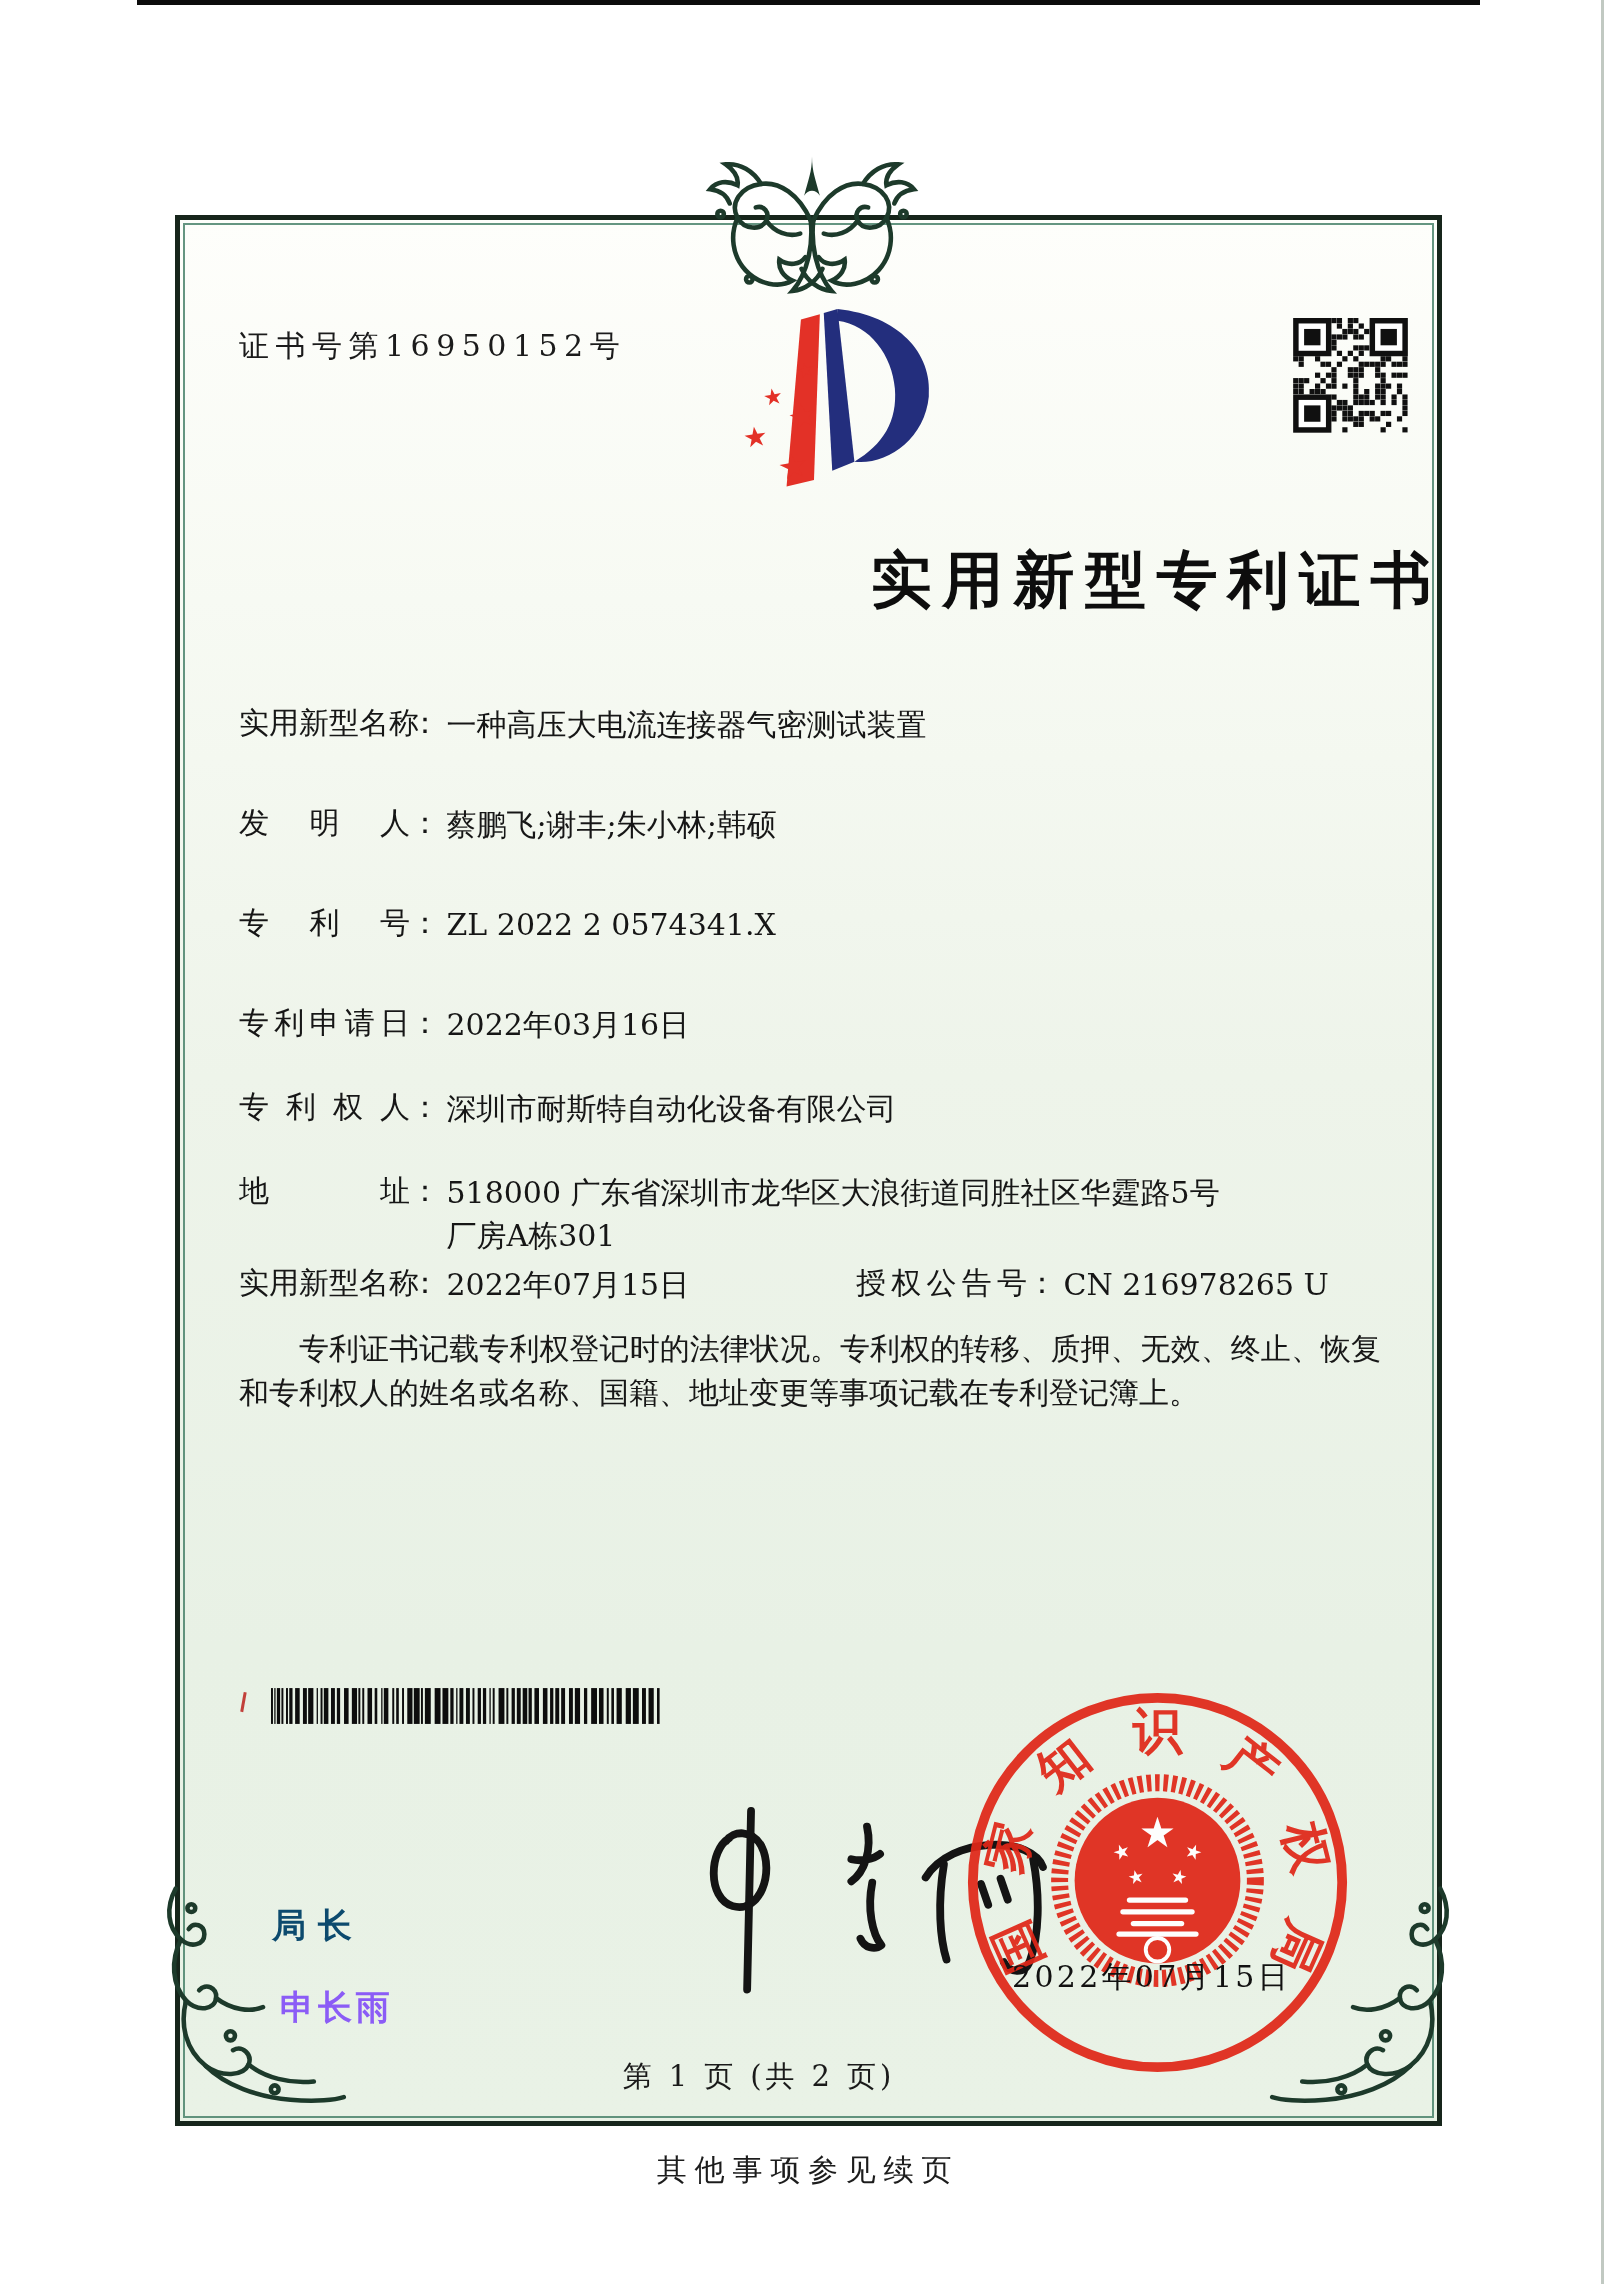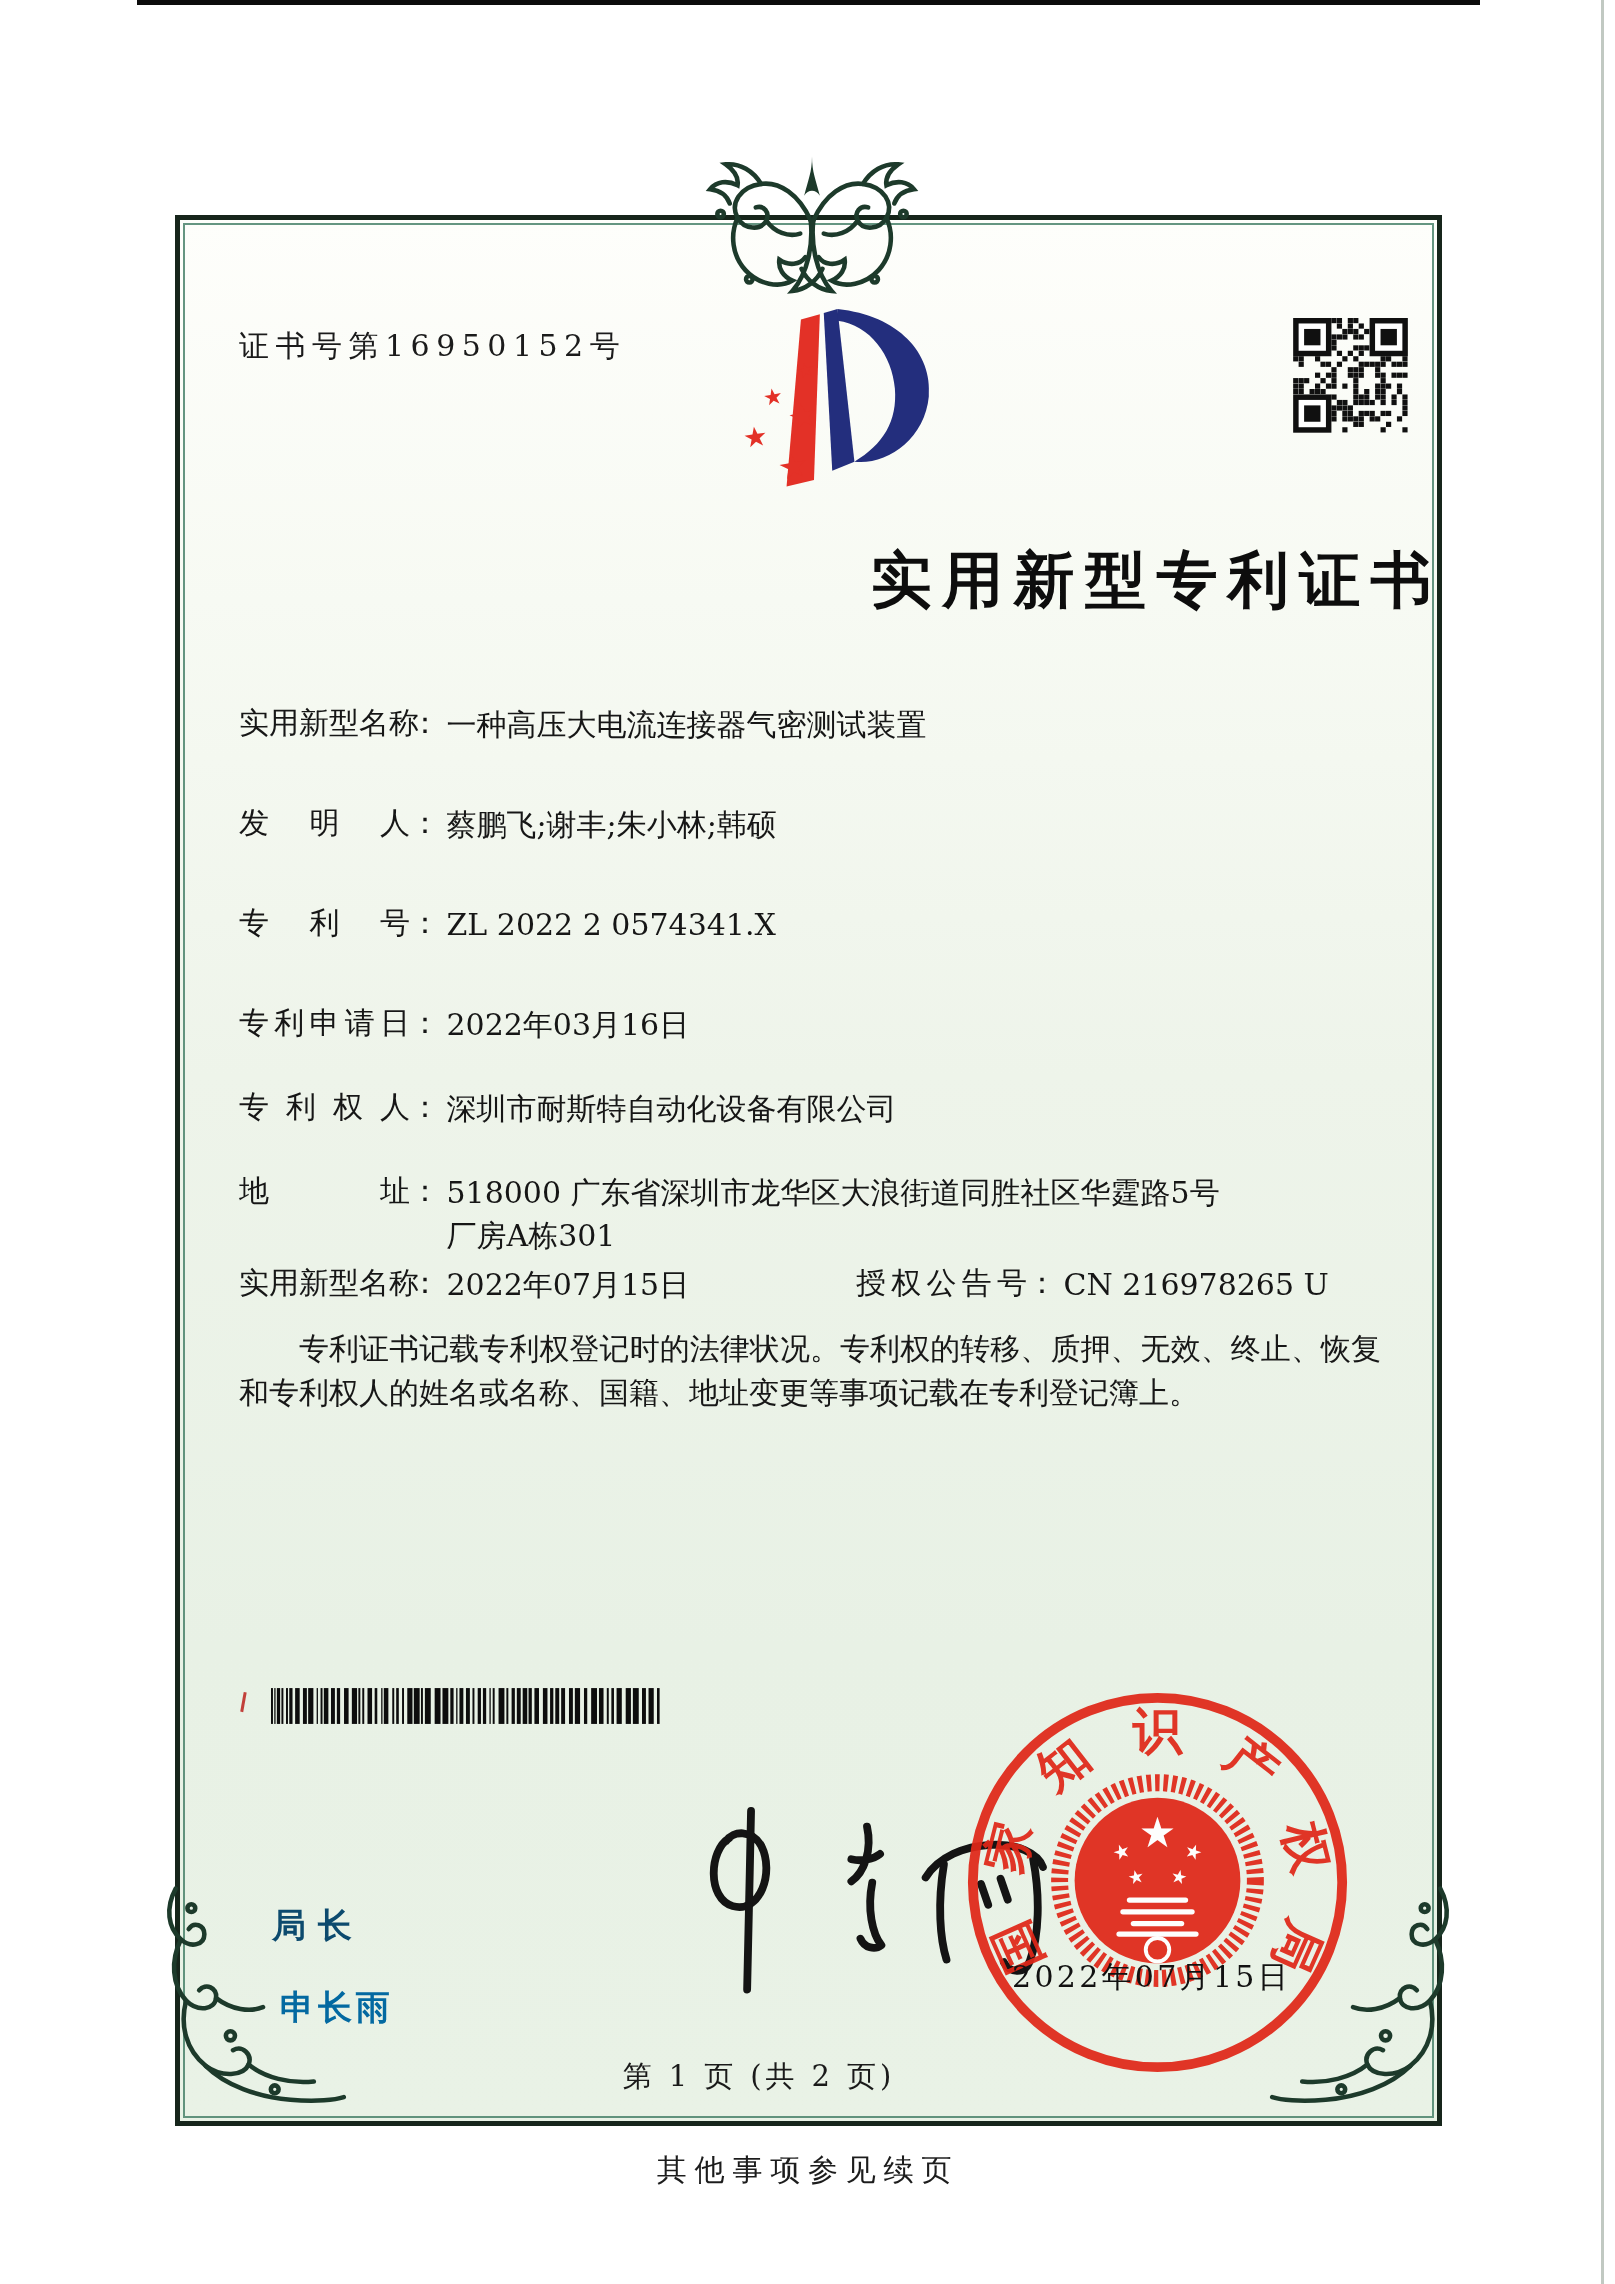--- a/index.html
+++ b/index.html
@@ -36,21 +36,21 @@
   .paras{left:239px;top:1327px;width:1142px;font-size:30px;line-height:44px;text-align:justify;color:#171717;}
   .paras p{margin:0 0 5.2px 0;text-indent:60px;}
   
   .barcode{left:271px;top:1688px;width:401px;height:36px;}
   .barcode svg rect{fill:#0d0d0d;}
   .red-tick{left:242px;top:1692px;width:2.6px;height:19.6px;background:#c2403a;transform:rotate(10deg);}
   
   .signer-title{left:272px;top:1903px;font-size:34px;font-weight:700;letter-spacing:11.7px;
                 font-family:"DejaVu Sans","Liberation Sans",sans-serif;color:#0c4a6e;}
   .signer-name{left:280px;top:1985px;font-size:34px;font-weight:700;letter-spacing:3.9px;
-               font-family:"DejaVu Sans","Liberation Sans",sans-serif;color:#0369a1;}
+               font-family:"DejaVu Sans","Liberation Sans",sans-serif;color:#8b5cf6;}
   .signature{left:652px;top:1799px;width:417px;height:196px;}
   .signature path{stroke:#141414;stroke-width:12;fill:none;stroke-linecap:round;stroke-linejoin:round;}
   
   .seal{left:965px;top:1690px;width:385px;height:385px;opacity:.93;}
   .seal-char{font-size:76px;font-weight:700;fill:#e02718;text-anchor:middle;dominant-baseline:central;
              font-family:"DejaVu Serif","Liberation Serif",serif;}
   .seal-date{left:1012px;top:1957px;font-size:30px;letter-spacing:3.3px;color:#111;z-index:6;}
   
   .page-info{left:175px;top:2057px;width:1168px;text-align:center;font-size:29px;letter-spacing:3.9px;color:#1a1a1a;}
   .note{left:0;top:2150px;width:1616px;text-align:center;font-size:30px;letter-spacing:7.8px;color:#1c1c1c;}

